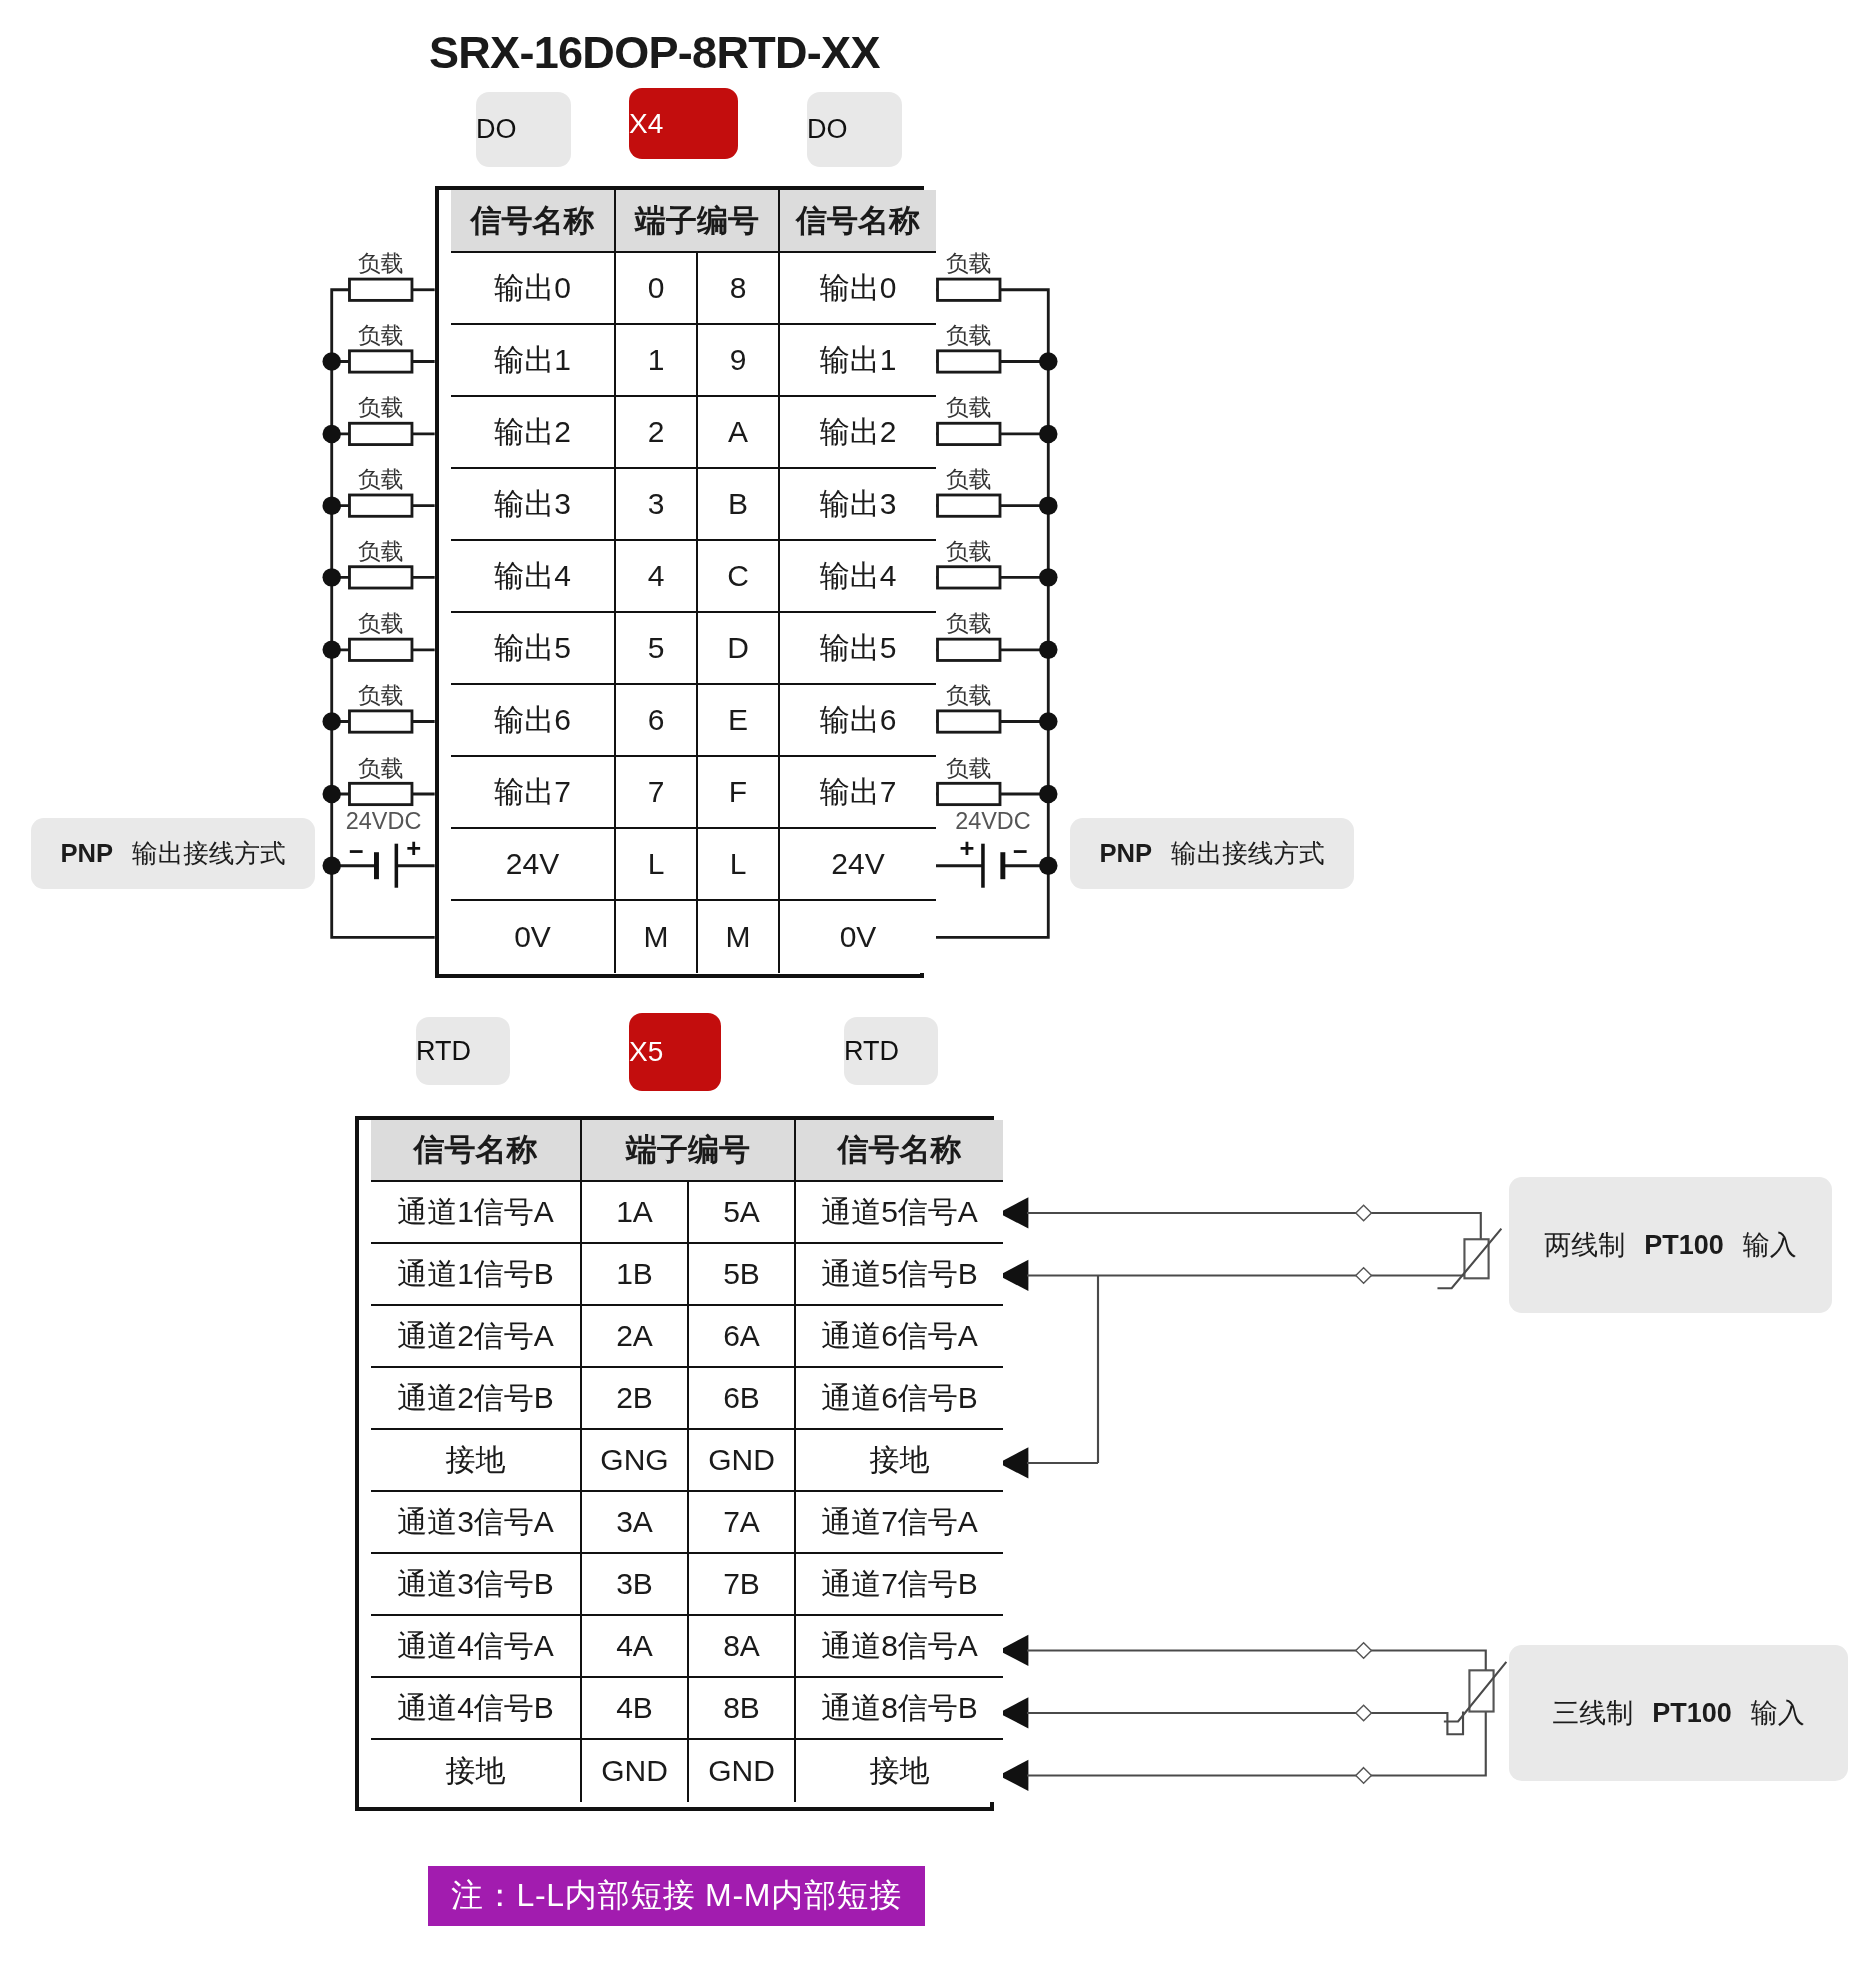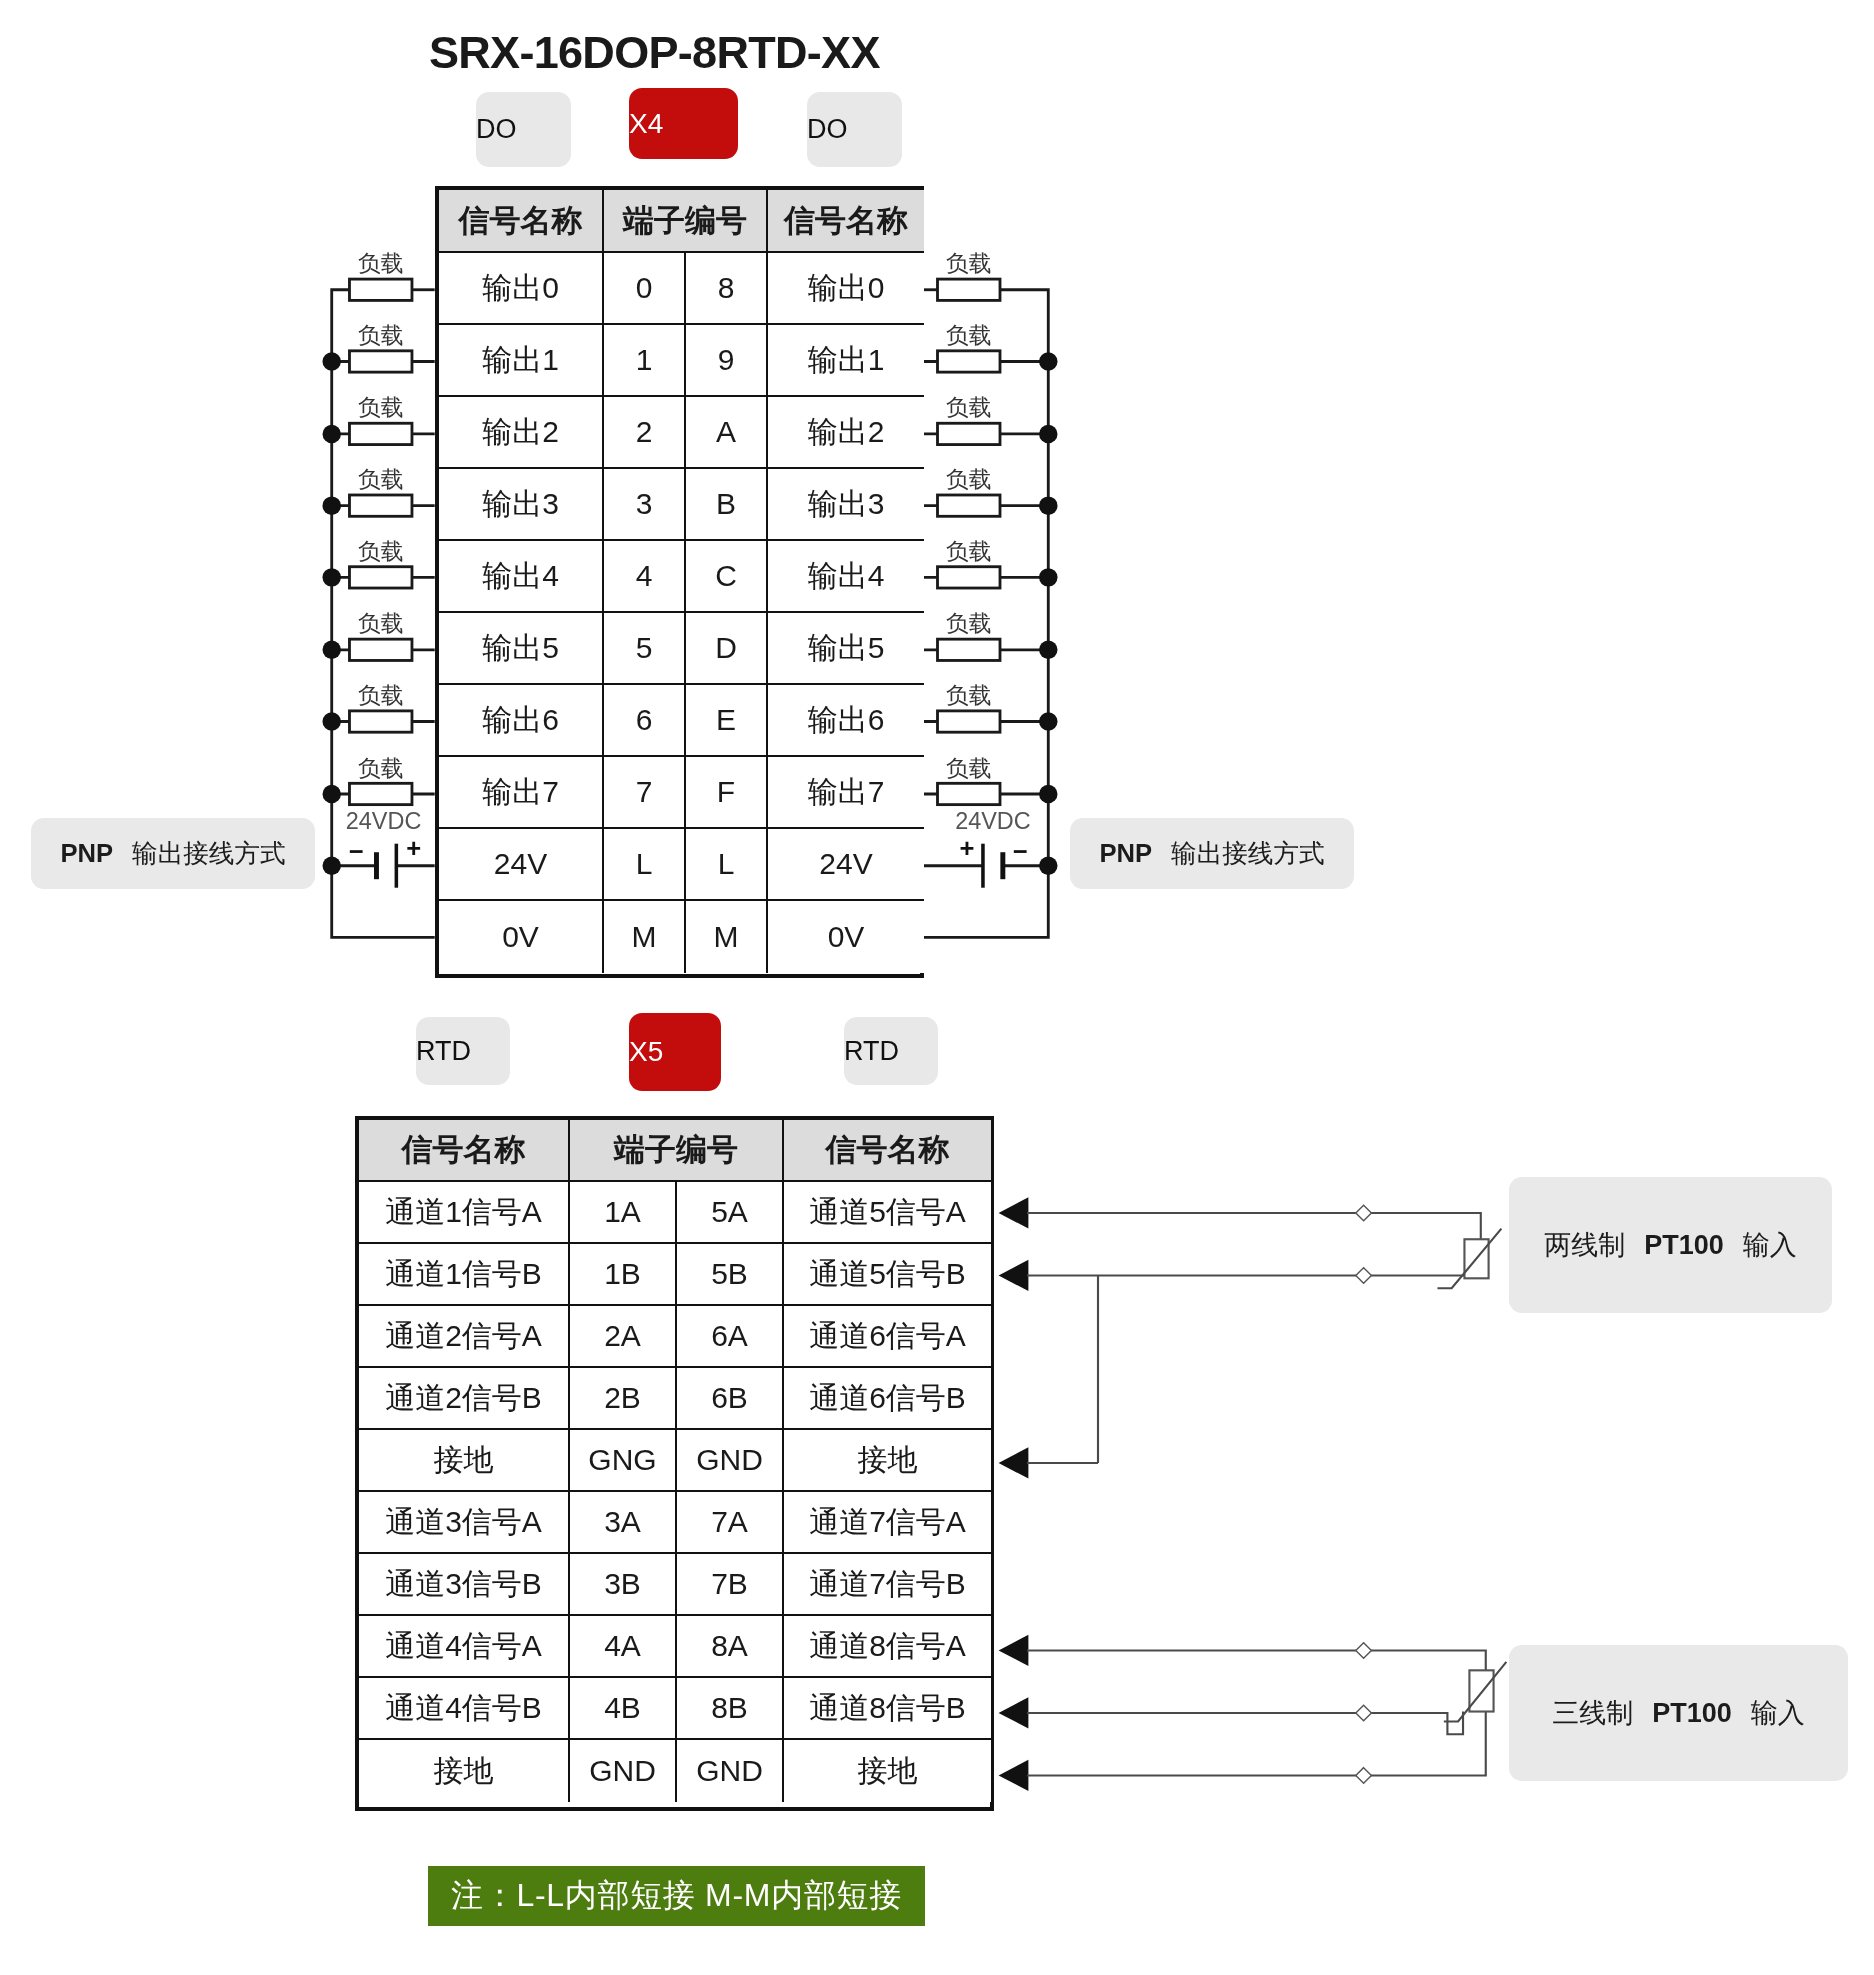--- a/index.html
+++ b/index.html
@@ -10,33 +10,33 @@
   }
   .abs{position:absolute;}
   
   #title{left:429px;top:27px;font-size:45px;font-weight:800;letter-spacing:-0.7px;z-index:5;}
   
   .badge{display:flex;align-items:center;justify-content:flex-start;border-radius:13px;
          font-weight:400;z-index:5;}
   .badge.gray{background:#E8E8E8;color:#111;font-size:27px;}
   .badge.red{background:#C30D0D;color:#fff;font-size:28px;}
   
-  .wiretable{display:grid;background:#fff;border:4.3px solid #111;box-sizing:border-box;z-index:4;}
+  .wiretable{display:grid;background:#fff;border:4.3px solid #111;box-sizing:border-box;z-index:4;padding-left:12px;}
   .cell{display:flex;align-items:center;justify-content:center;font-size:30px;
         border-right:2.1px solid #111;border-bottom:2.1px solid #111;background:#fff;}
   .cell.hdr{background:#DCDCDC;font-weight:700;font-size:31px;}
   .cell.lastcol{border-right:none;}
   .cell.lastrow{border-bottom:none;}
   .span2{grid-column:span 2;}
   
   .panel{background:#E9E9E9;border-radius:12.8px;display:flex;align-items:center;
          justify-content:center;z-index:5;font-size:25.6px;color:#1c1c1c;gap:19px;white-space:nowrap;}
   .panel .b{font-weight:800;}
   
-  #note{left:428px;top:1866px;width:497px;height:60px;background:#4d7c0f;color:#fff;
+  #note{left:428px;top:1866px;width:497px;height:60px;background:#a21caf;color:#fff;
         display:flex;align-items:center;justify-content:center;font-size:32px;
         font-weight:500;z-index:5;letter-spacing:0.7px;}
   #wiring{left:0;top:0;z-index:1;}
   svg text{font-family:"Liberation Sans","DejaVu Sans",sans-serif;}
 </style>
 </head>
 <body>
 
 <svg id="wiring" class="abs" width="1875" height="1975" viewBox="0 0 2640 2781">
     <g>

